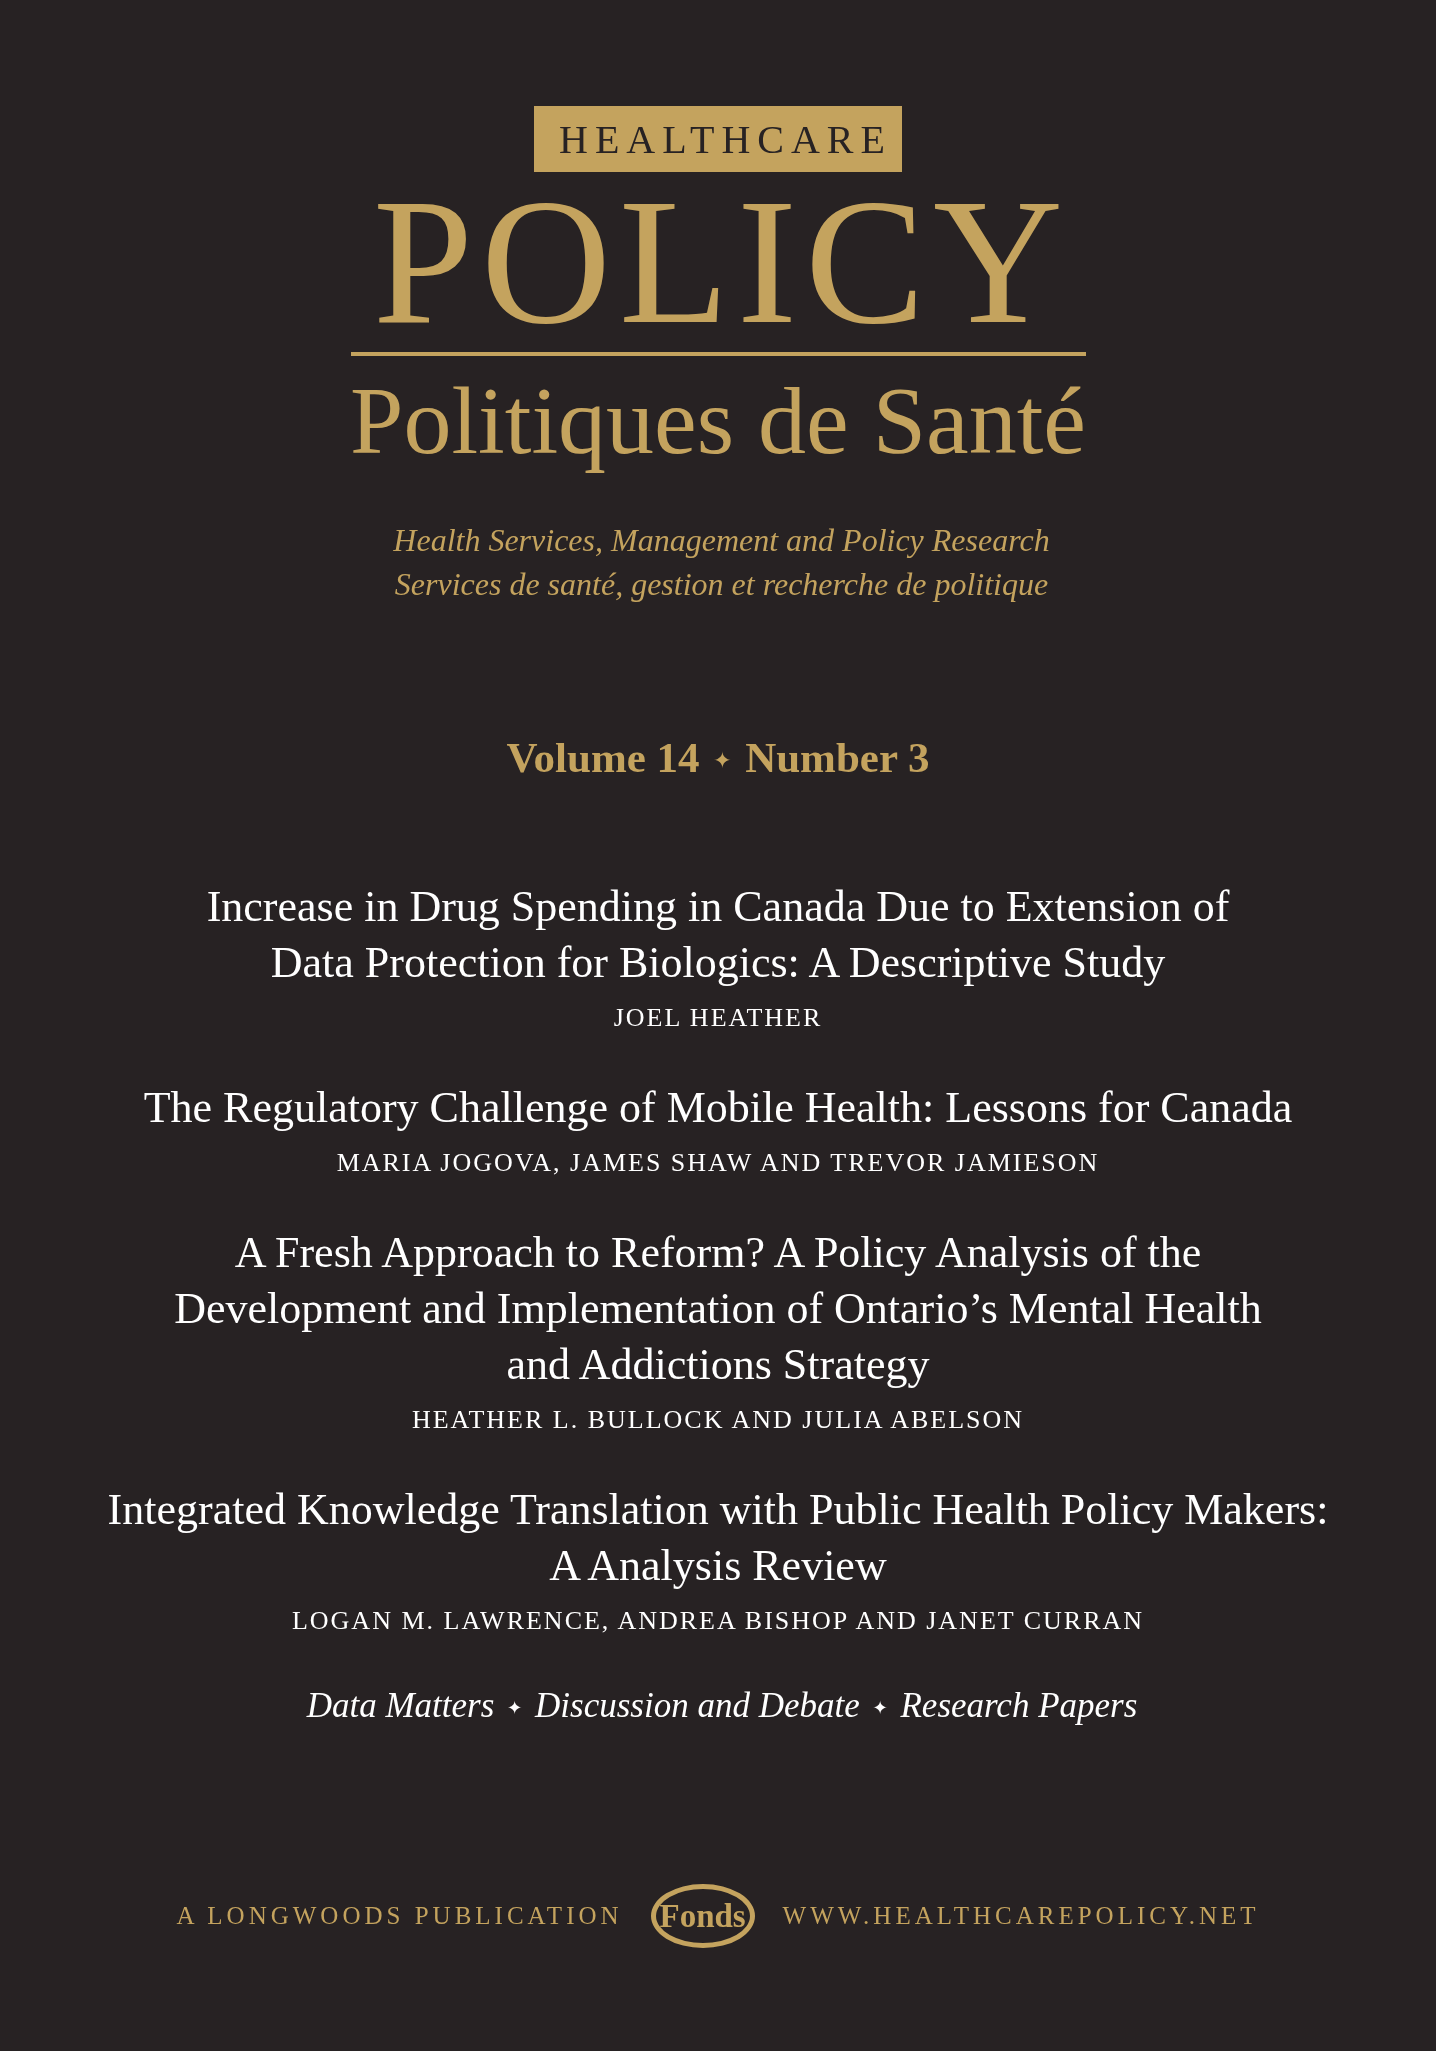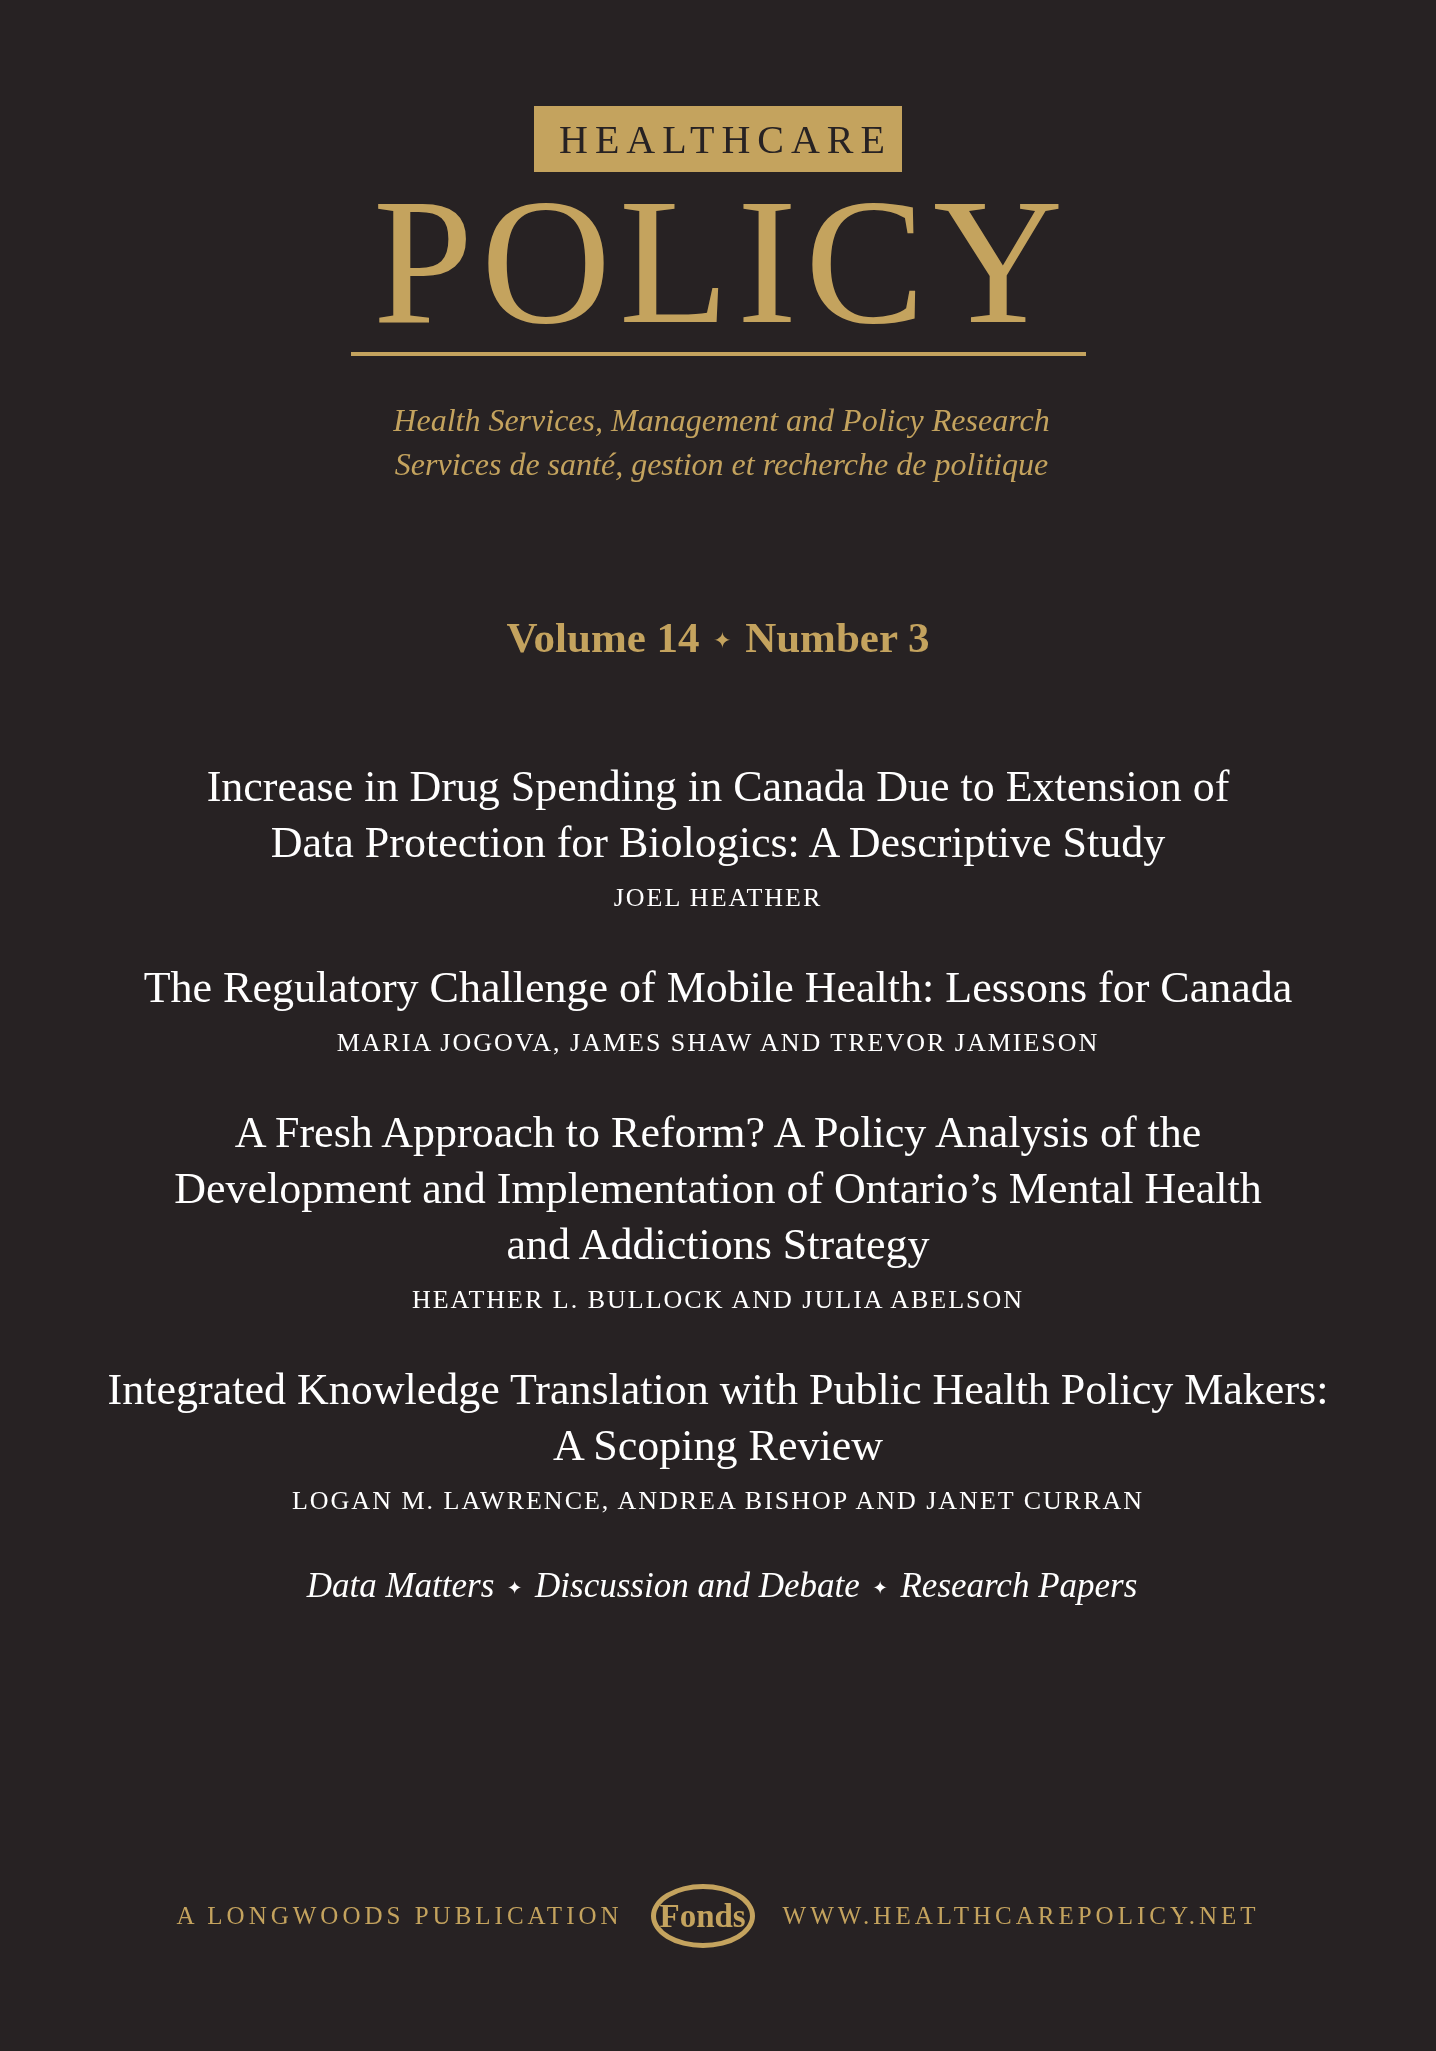--- a/index.html
+++ b/index.html
@@ -144,20 +144,21 @@
 <div class="cover">
 
   <div class="banner">
     <span>HEALTHCARE</span>
   </div>
 
   <h1 class="policy">POLICY</h1>
 
   <div class="rule"></div>
 
+  <h2 class="politiques">Politiques de Santé</h2>
 
   <div class="tagline tagline-first">Health Services, Management and Policy Research</div>
   <div class="tagline">Services de santé, gestion et recherche de politique</div>
 
   <div class="volume">
     <span>Volume 14</span><span class="diamond gold">✦</span><span>Number 3</span>
   </div>
 
   <div class="articles" id="articles">
       <div class="article">
@@ -170,21 +171,21 @@
         <div class="article-authors">MARIA JOGOVA, JAMES SHAW AND TREVOR JAMIESON</div>
       </div>
       <div class="article">
         <div class="article-title-line">A Fresh Approach to Reform? A Policy Analysis of the</div>
         <div class="article-title-line">Development and Implementation of Ontario’s Mental Health</div>
         <div class="article-title-line">and Addictions Strategy</div>
         <div class="article-authors">HEATHER L. BULLOCK AND JULIA ABELSON</div>
       </div>
       <div class="article">
         <div class="article-title-line">Integrated Knowledge Translation with Public Health Policy Makers:</div>
-        <div class="article-title-line">A Scoping Review</div>
+        <div class="article-title-line">A Analysis Review</div>
         <div class="article-authors">LOGAN M. LAWRENCE, ANDREA BISHOP AND JANET CURRAN</div>
       </div>
     </div>
 
   <div class="sections" id="sections"><span>Data Matters</span><span class="diamond white">✦</span><span>Discussion and Debate</span><span class="diamond white">✦</span><span>Research Papers</span></div>
 
   <div class="footer">
     <span class="footer-text">A LONGWOODS PUBLICATION</span>
     <span class="fonds">
       <span>Fonds</span>

